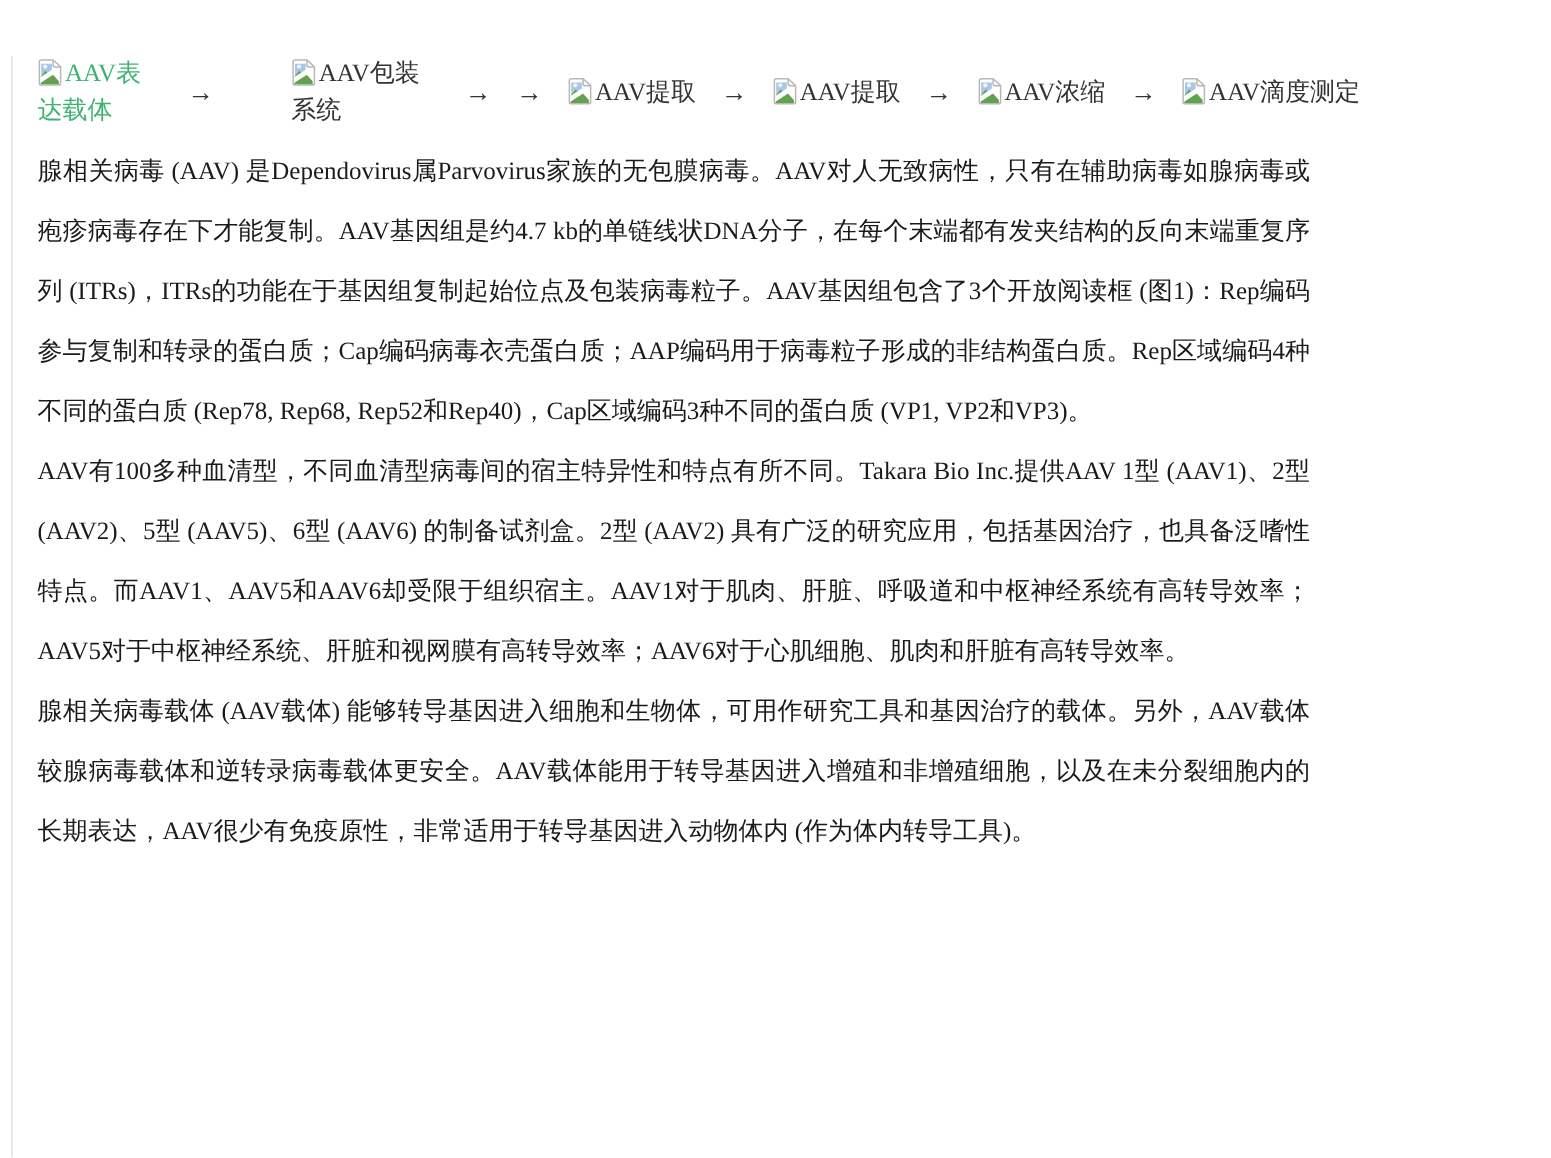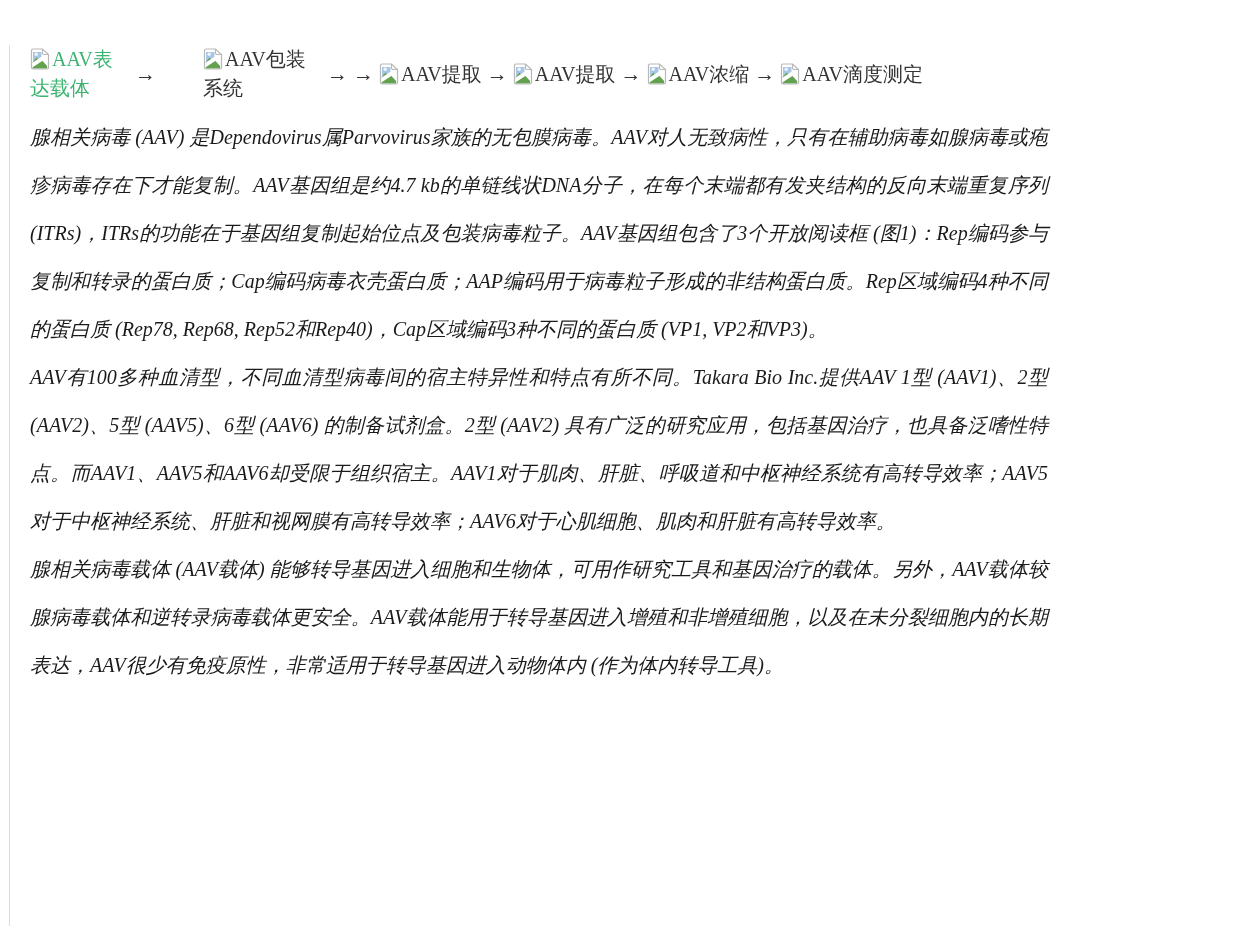--- a/index.html
+++ b/index.html
@@ -22,21 +22,21 @@
     left: 9px;
     top: 0;
     width: 1px;
     height: 926px;
     background: #dcdcdc;
   }
   
   .flow {
     display: flex;
     align-items: center;
-    column-gap: 5px;
+    column-gap: 20px;
     margin: 45px 0 0 30px;
     min-height: 58px;
     font-size: 20px;
     line-height: 29px;
     color: #333333;
   }
   .step { display: inline-block; }
   .step .bimg {
     display: inline-block;
     vertical-align: -4px;
@@ -66,21 +66,21 @@
   }
   
   .body-text {
     margin: 10px 0 0 30px;
     width: 1018px;
     font-size: 20px;
     line-height: 48px;
     text-align: justify;
     color: #1a1a1a;
   }
-  .body-text p { margin: 0; padding: 0; font-style: italic; }
+  .body-text p { margin: 0; padding: 0; }
   .hidden-defs { position: absolute; width: 0; height: 0; overflow: hidden; }
 </style>
 </head>
 <body>
 
 <svg class="hidden-defs" aria-hidden="true">
   <defs>
     <symbol id="broken-img" viewBox="0 0 20 22">
       <path d="M3 4 h8.5 v5.5 l-8.5 6.5 z" fill="#a9c6e6"></path>
       <circle cx="6.2" cy="6.2" r="1.7" fill="#eef4fb"></circle>

